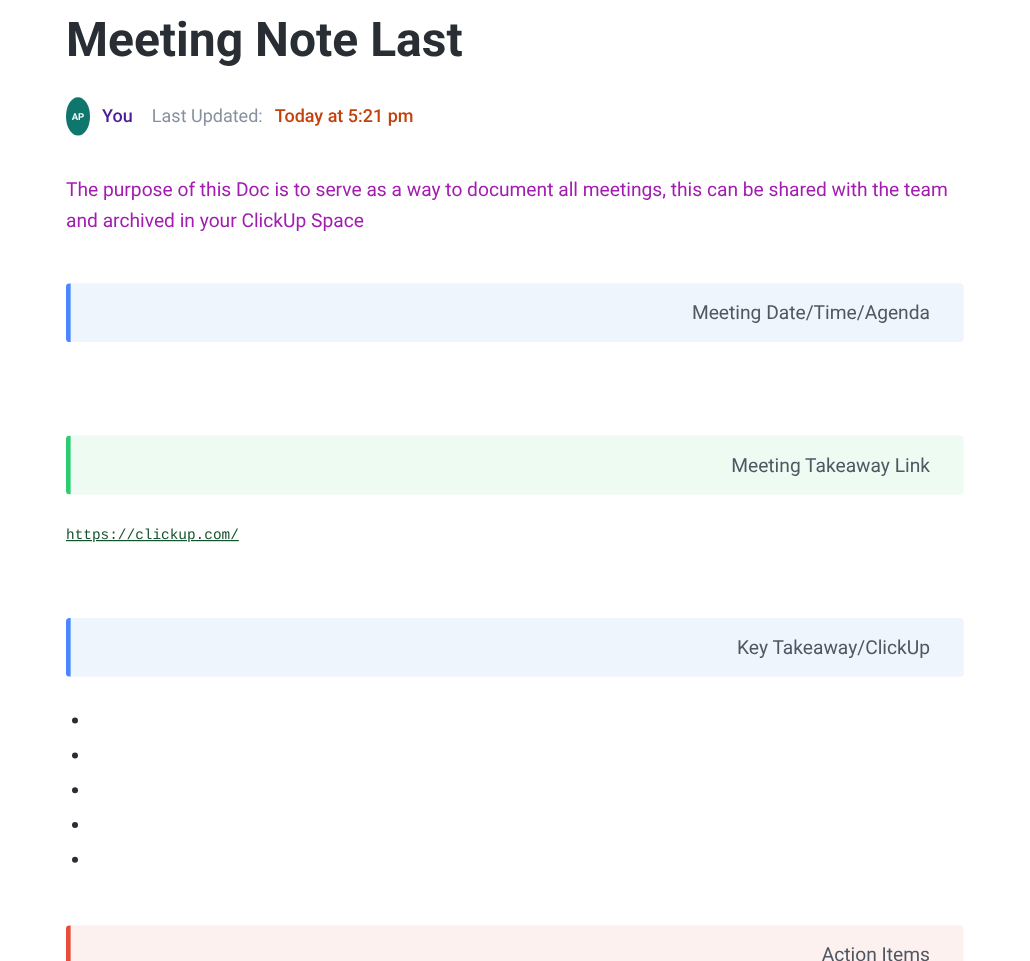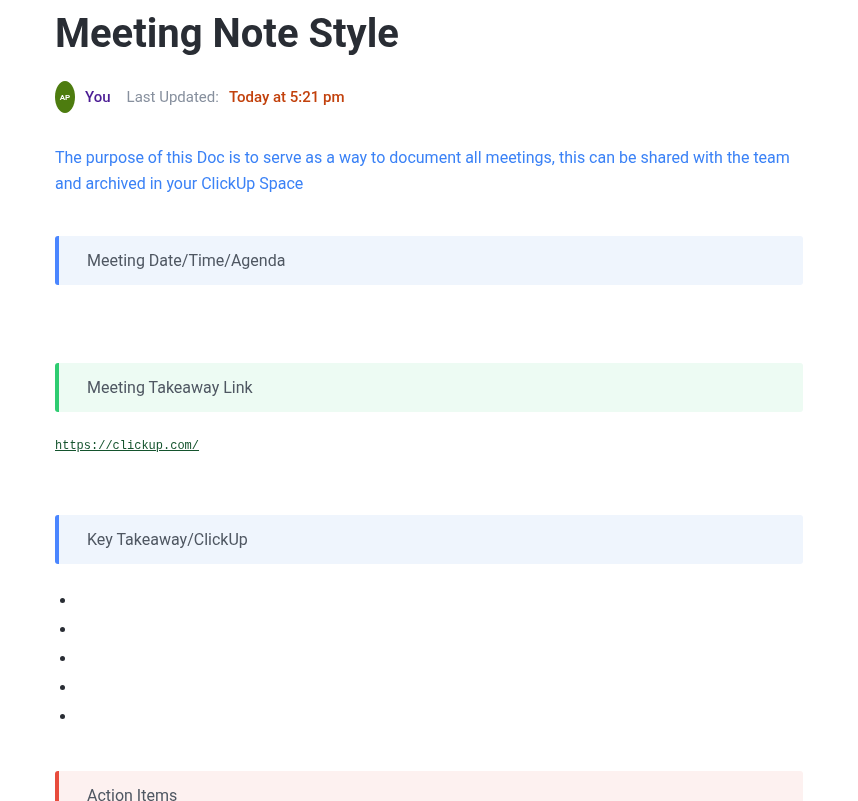--- a/index.html
+++ b/index.html
@@ -23,21 +23,21 @@
     .meta-row {
       display: flex;
       align-items: center;
       gap: 10px;
       margin-bottom: 32px;
     }
     .avatar {
       width: 20px;
       height: 32px;
       border-radius: 50%;
-      background: #4d7c0f;
+      background: #0f766e;
       color: #ffffff;
       font-size: 8px;
       font-weight: 600;
       display: flex;
       align-items: center;
       justify-content: center;
     }
     .author-label {
       font-size: 15px;
       font-weight: 500;
@@ -49,28 +49,29 @@
       margin-left: 6px;
     }
     .updated-time {
       font-size: 15px;
       color: #c2410c;
       font-weight: 500;
     }
     .intro-text {
       font-size: 16px;
       line-height: 1.6;
-      color: #3b82f6;
+      color: #a21caf;
       margin-bottom: 40px;
     }
     .callout {
       border-left: 4px solid;
       padding: 15px 28px;
       margin-bottom: 22px;
       border-radius: 3px;
+      text-align: right;
     }
     .callout-blue {
       border-left-color: #4a86ff;
       background: #eff5fd;
     }
     .callout-green {
       border-left-color: #2ecc71;
       background: #edfbf3;
     }
     .callout-red {
@@ -101,21 +102,21 @@
       height: 29px;
       line-height: 29px;
     }
     .spacer {
       height: 56px;
     }
   </style>
 </head>
 <body>
 
-<h1 class="page-title">Meeting Note Style</h1>
+<h1 class="page-title">Meeting Note Last</h1>
 
 <div class="meta-row">
   <div class="avatar">AP</div>
   <span class="author-label">You</span>
   <span class="updated-label">Last Updated:</span>
   <span class="updated-time">Today at 5:21 pm</span>
 </div>
 
 <p class="intro-text">The purpose of this Doc is to serve as a way to document all meetings, this can be shared with the team and archived in your ClickUp Space</p>
 

